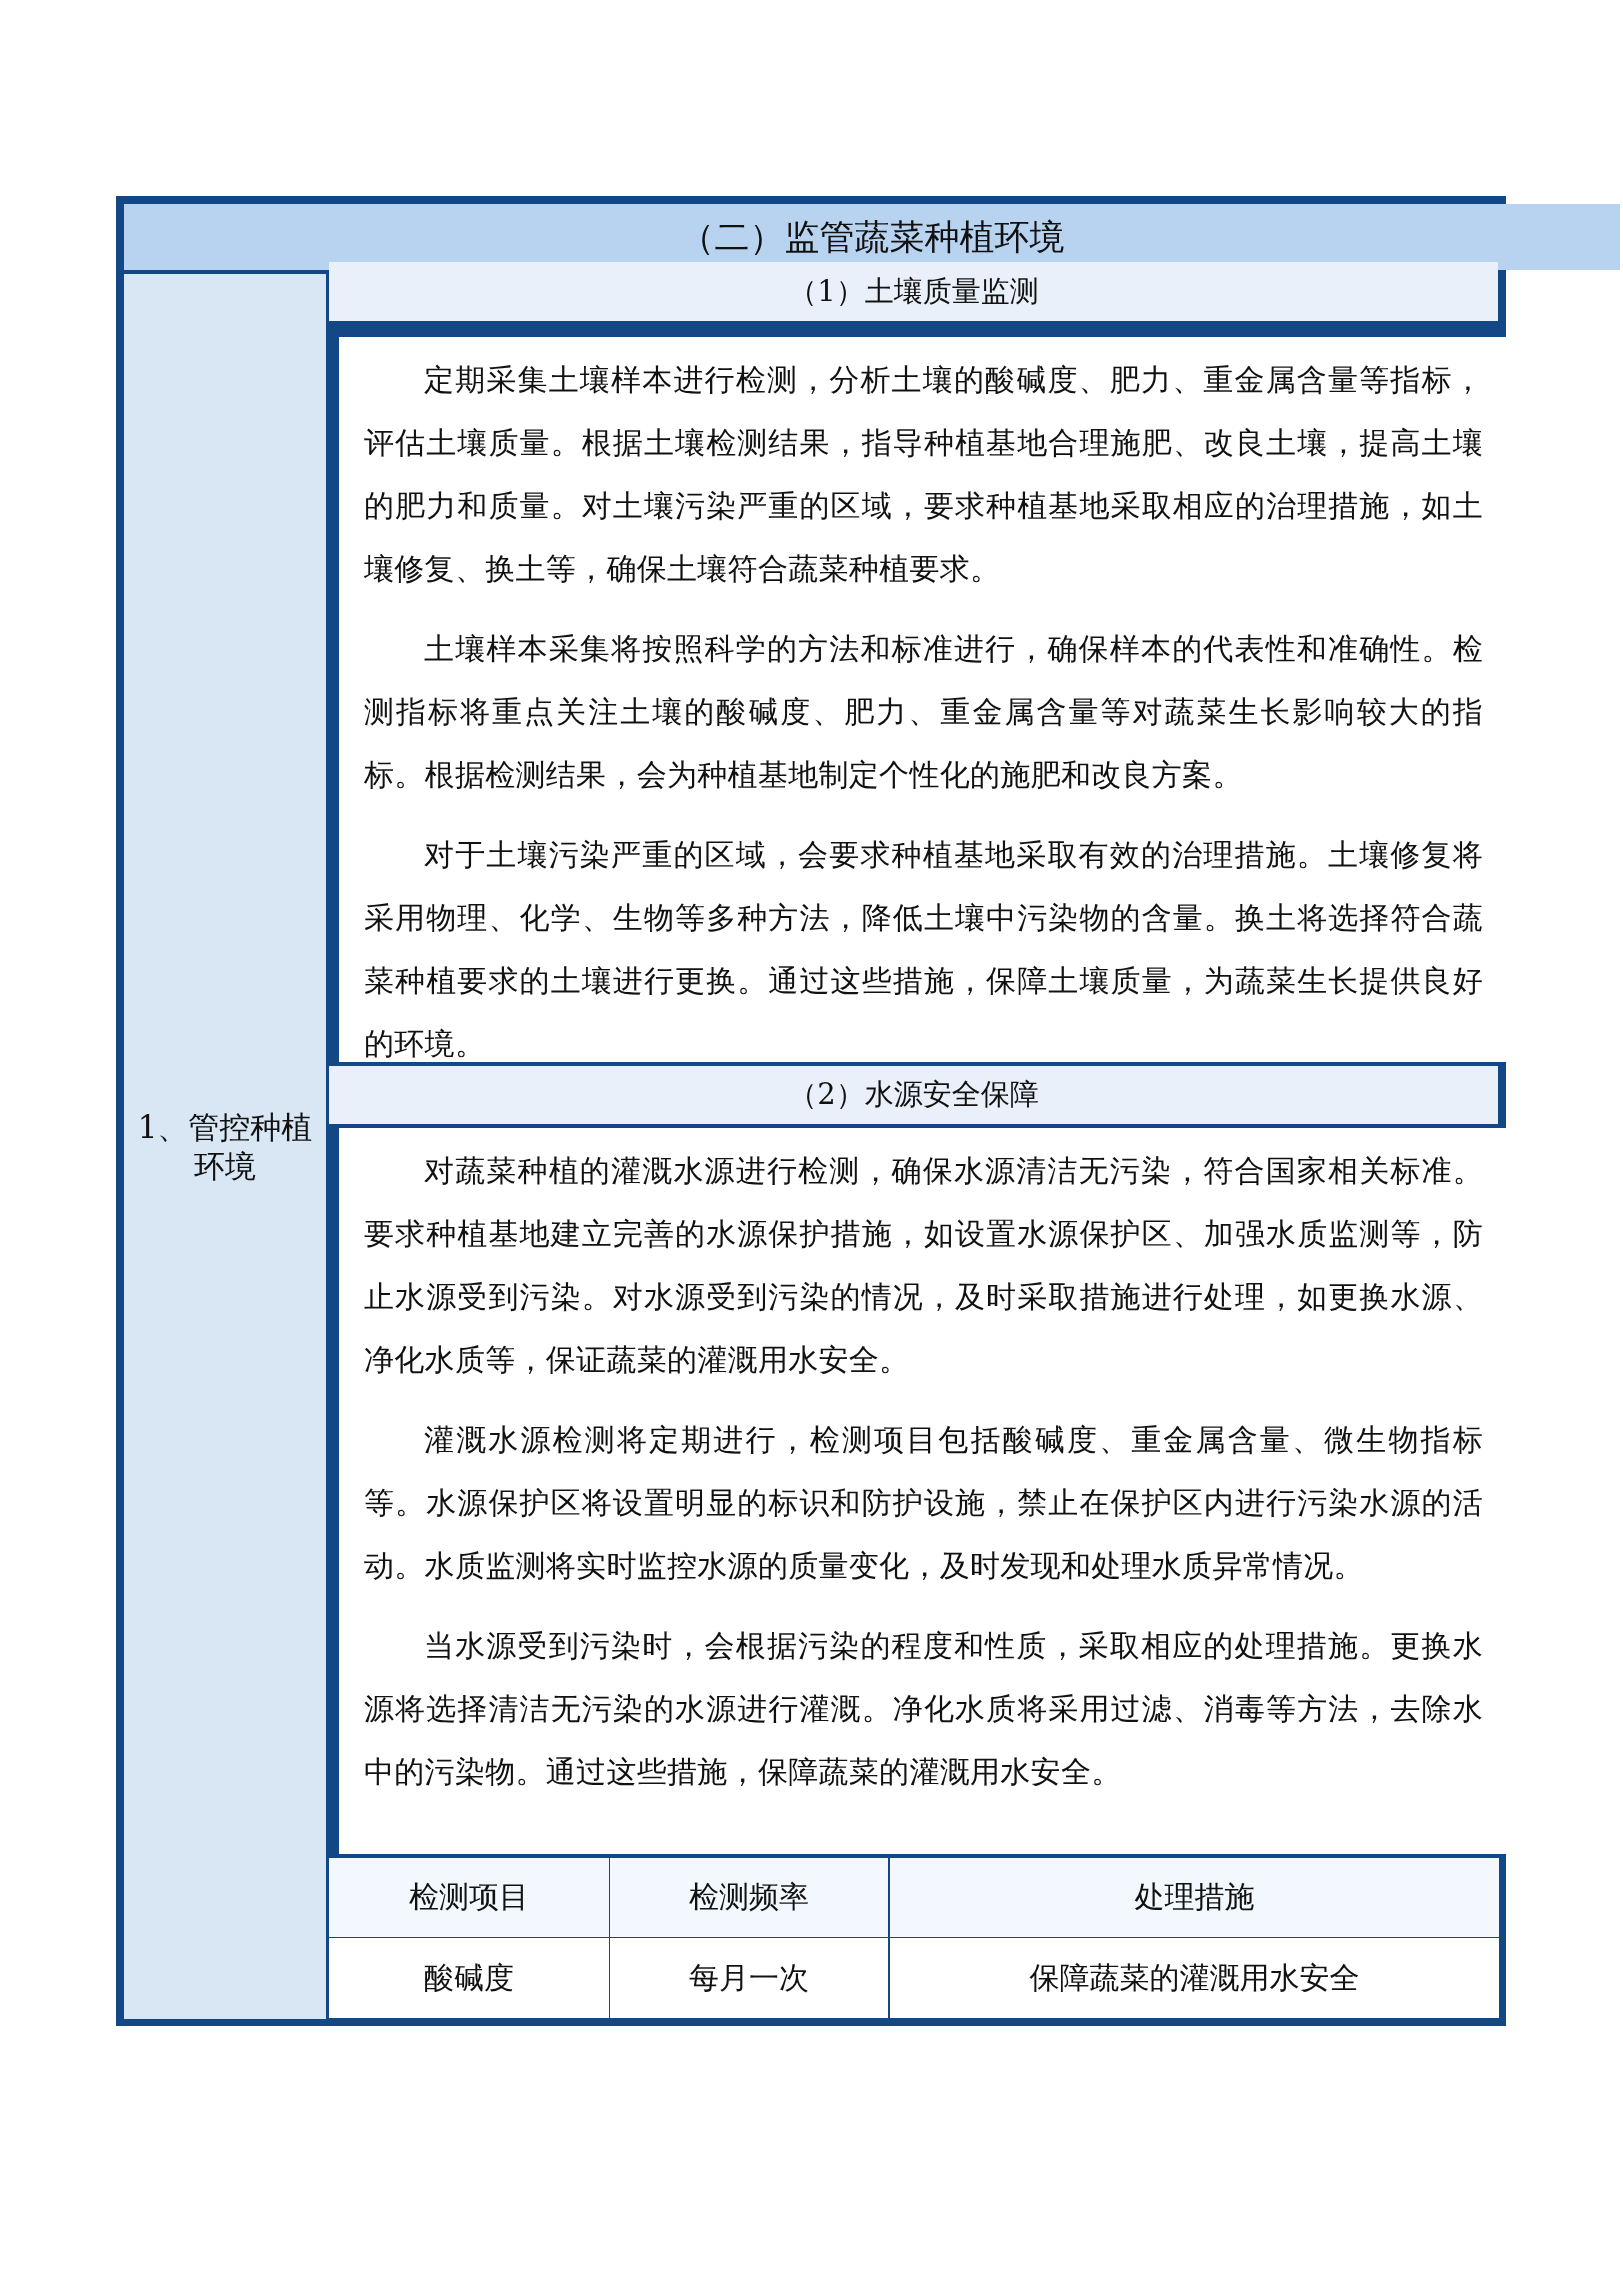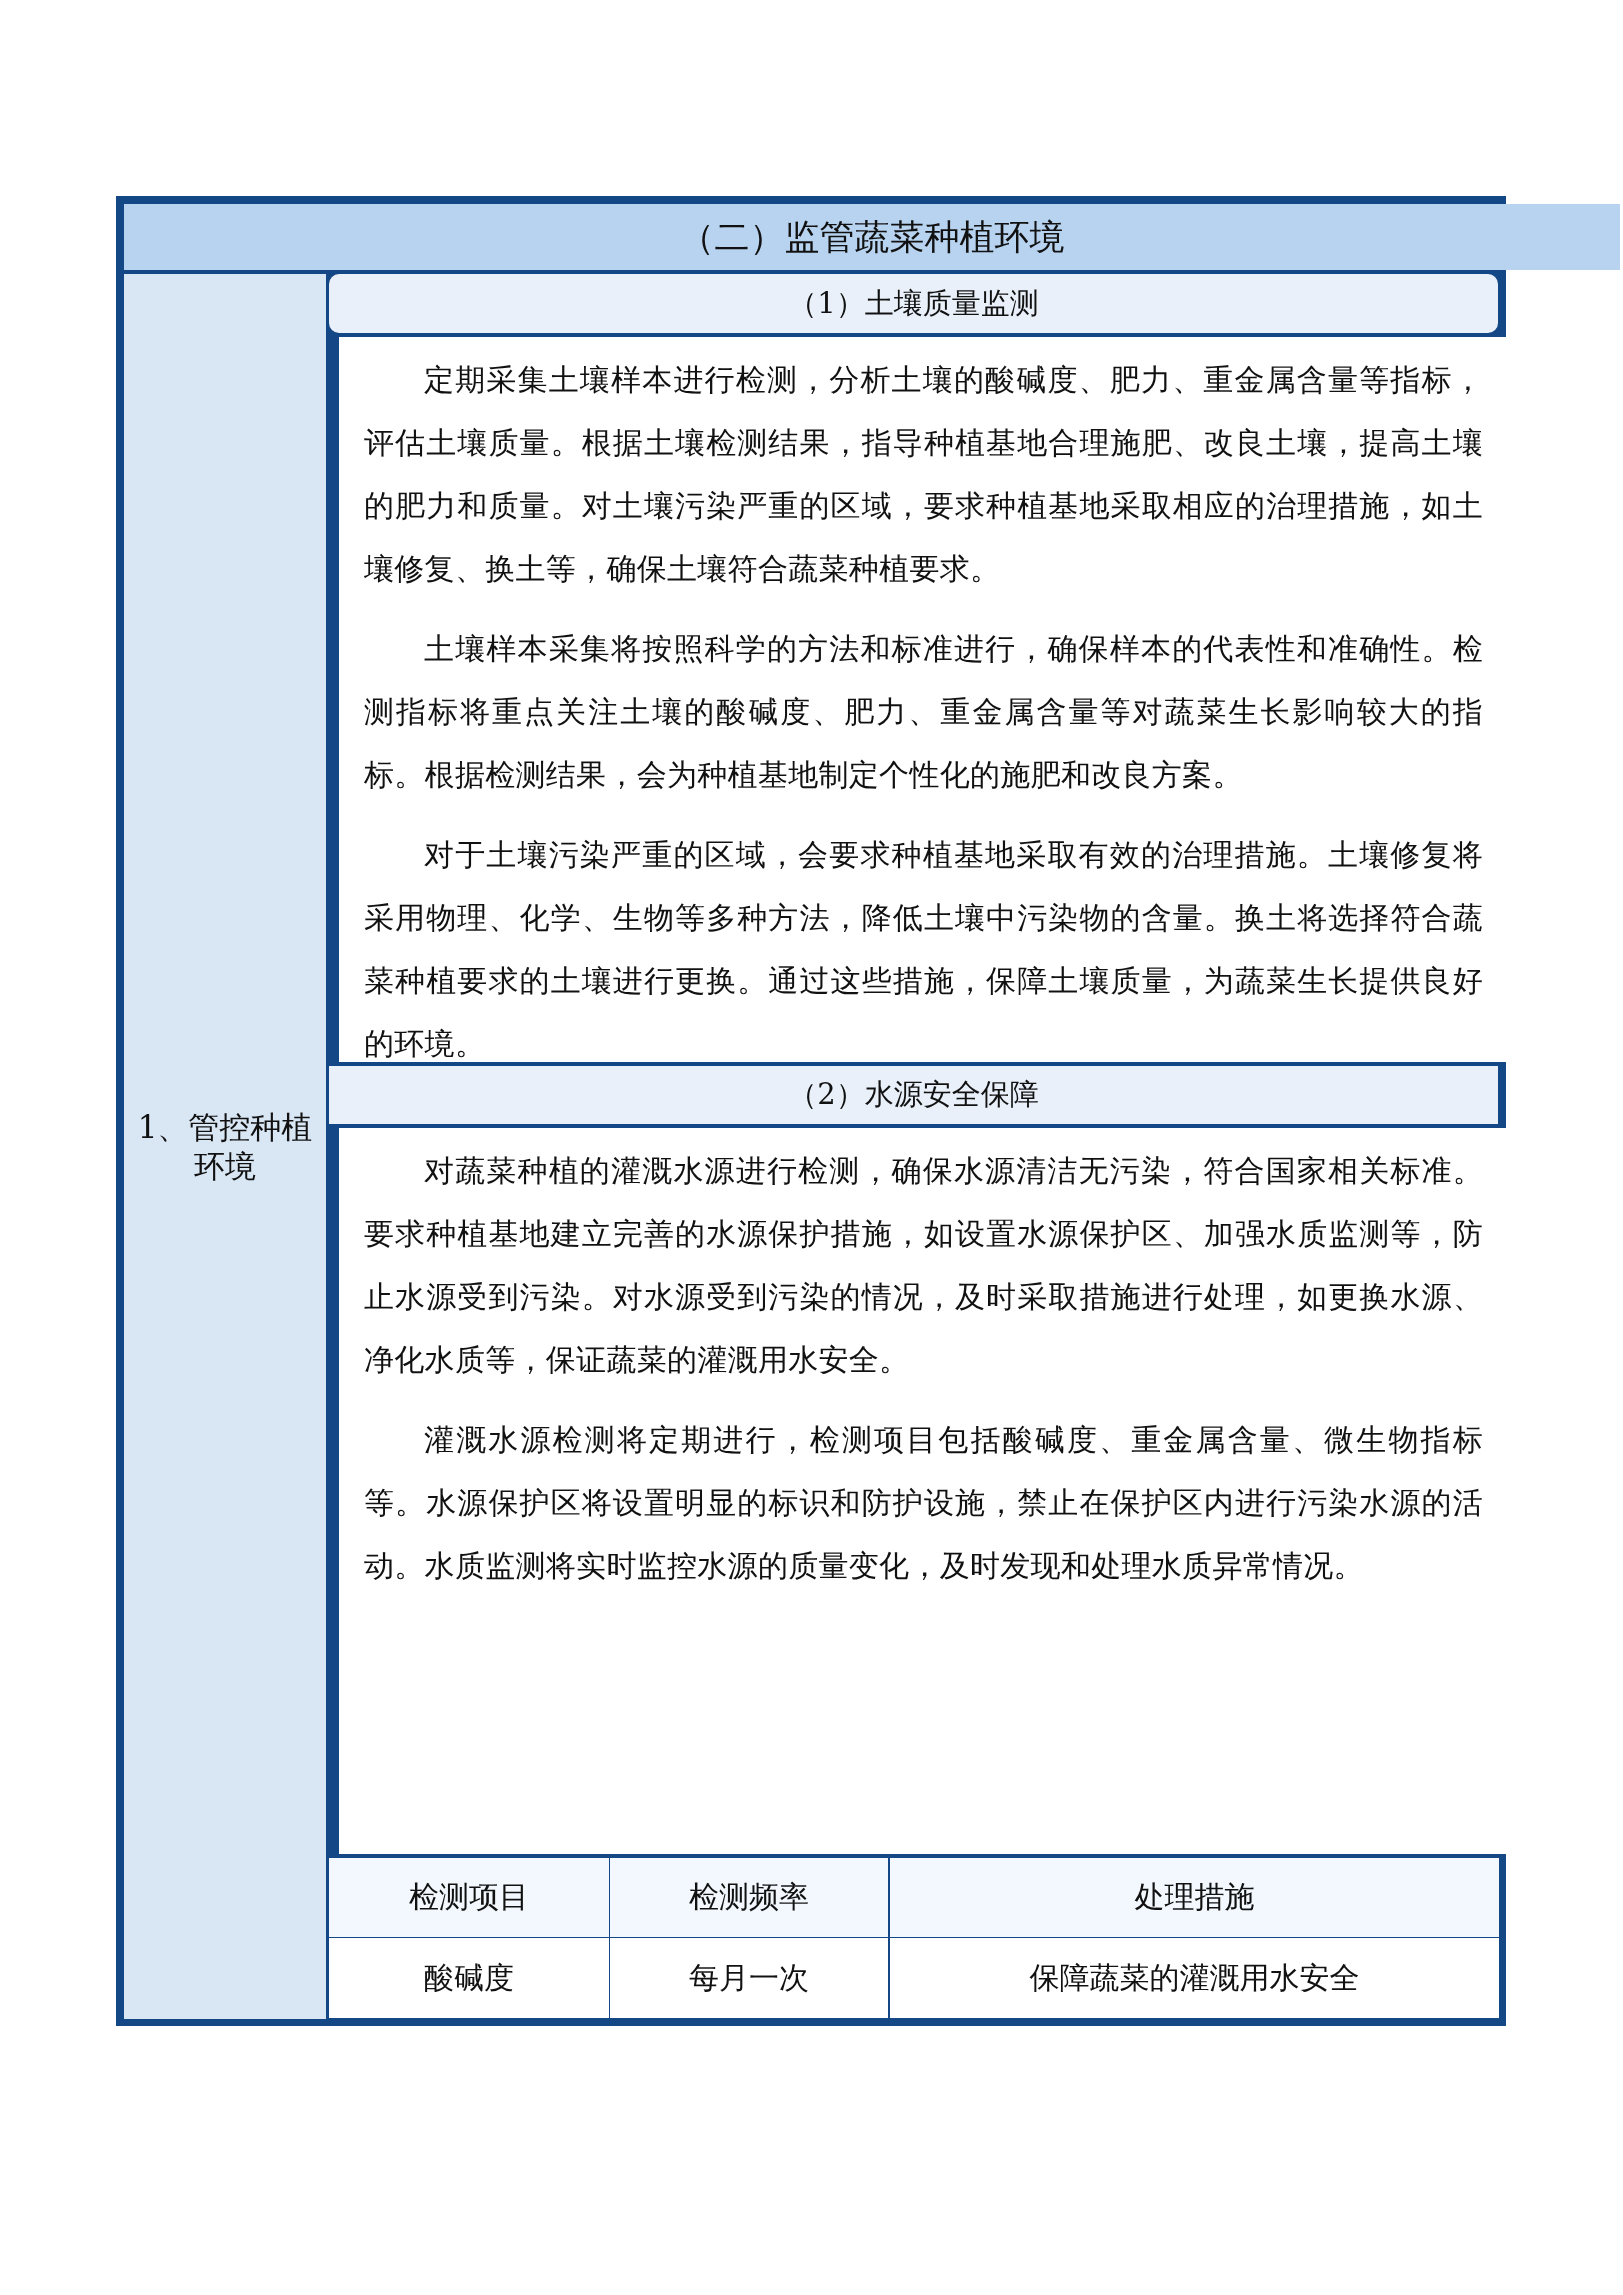--- a/index.html
+++ b/index.html
@@ -27,33 +27,34 @@
 <body>
 
 <div class="box"></div>
 
 <div class="abs title">（二）监管蔬菜种植环境</div>
 
 <div class="abs leftcol">
   <span>1、管控种植环境</span>
 </div>
 
-<div class="abs sub" style="top:274px;height:59px;border-radius:10px;">（1）土壤质量监测</div>
+<div class="abs sub" style="top:262px;height:59px;">（1）土壤质量监测</div>
 
 <div class="abs body" style="top:337px;height:725px;">
   <p>定期采集土壤样本进行检测，分析土壤的酸碱度、肥力、重金属含量等指标，评估土壤质量。根据土壤检测结果，指导种植基地合理施肥、改良土壤，提高土壤的肥力和质量。对土壤污染严重的区域，要求种植基地采取相应的治理措施，如土壤修复、换土等，确保土壤符合蔬菜种植要求。</p>
   <p>土壤样本采集将按照科学的方法和标准进行，确保样本的代表性和准确性。检测指标将重点关注土壤的酸碱度、肥力、重金属含量等对蔬菜生长影响较大的指标。根据检测结果，会为种植基地制定个性化的施肥和改良方案。</p>
   <p>对于土壤污染严重的区域，会要求种植基地采取有效的治理措施。土壤修复将采用物理、化学、生物等多种方法，降低土壤中污染物的含量。换土将选择符合蔬菜种植要求的土壤进行更换。通过这些措施，保障土壤质量，为蔬菜生长提供良好的环境。</p>
 </div>
 
 <div class="abs sub" style="top:1066px;height:58px;">（2）水源安全保障</div>
 
 <div class="abs body" style="top:1128px;height:726px;">
   <p>对蔬菜种植的灌溉水源进行检测，确保水源清洁无污染，符合国家相关标准。要求种植基地建立完善的水源保护措施，如设置水源保护区、加强水质监测等，防止水源受到污染。对水源受到污染的情况，及时采取措施进行处理，如更换水源、净化水质等，保证蔬菜的灌溉用水安全。</p>
   <p>灌溉水源检测将定期进行，检测项目包括酸碱度、重金属含量、微生物指标等。水源保护区将设置明显的标识和防护设施，禁止在保护区内进行污染水源的活动。水质监测将实时监控水源的质量变化，及时发现和处理水质异常情况。</p>
+  <p>当水源受到污染时，会根据污染的程度和性质，采取相应的处理措施。更换水源将选择清洁无污染的水源进行灌溉。净化水质将采用过滤、消毒等方法，去除水中的污染物。通过这些措施，保障蔬菜的灌溉用水安全。</p>
 </div>
 
 <div class="abs tbl">
 
   <div class="cell hdr" style="left:0;top:0;width:280px;height:79px;">检测项目</div>
   <div class="cell hdr" style="left:281px;top:0;width:278px;height:79px;">检测频率</div>
   <div class="cell hdr" style="left:561px;top:0;width:609px;height:79px;">处理措施</div>
 
   <div class="cell dat" style="left:0;top:80px;width:280px;height:80px;">酸碱度</div>
   <div class="cell dat" style="left:281px;top:80px;width:278px;height:80px;">每月一次</div>

